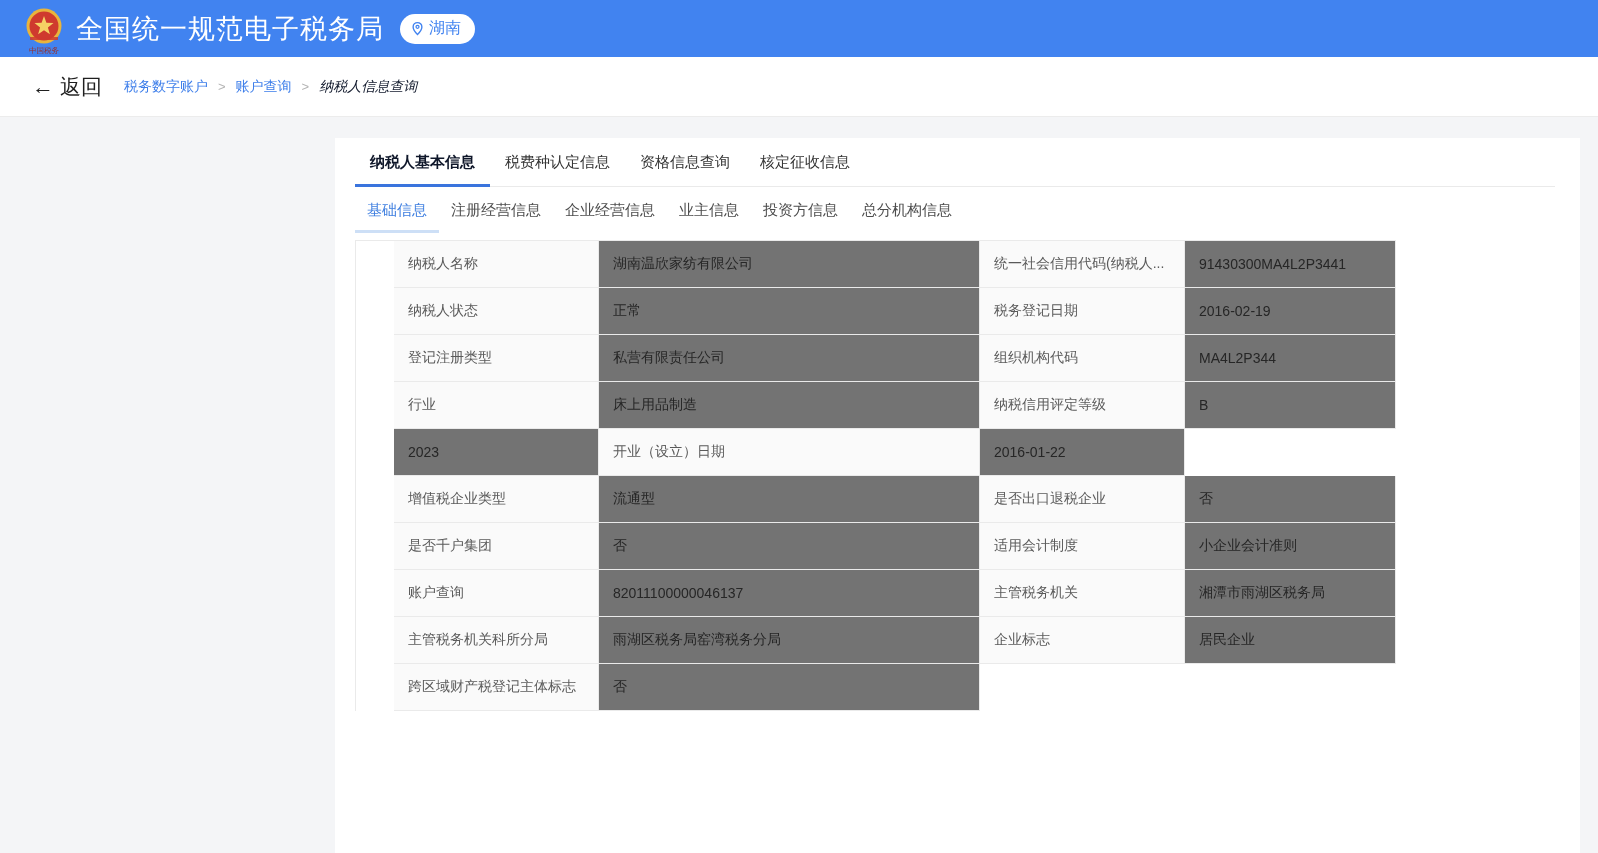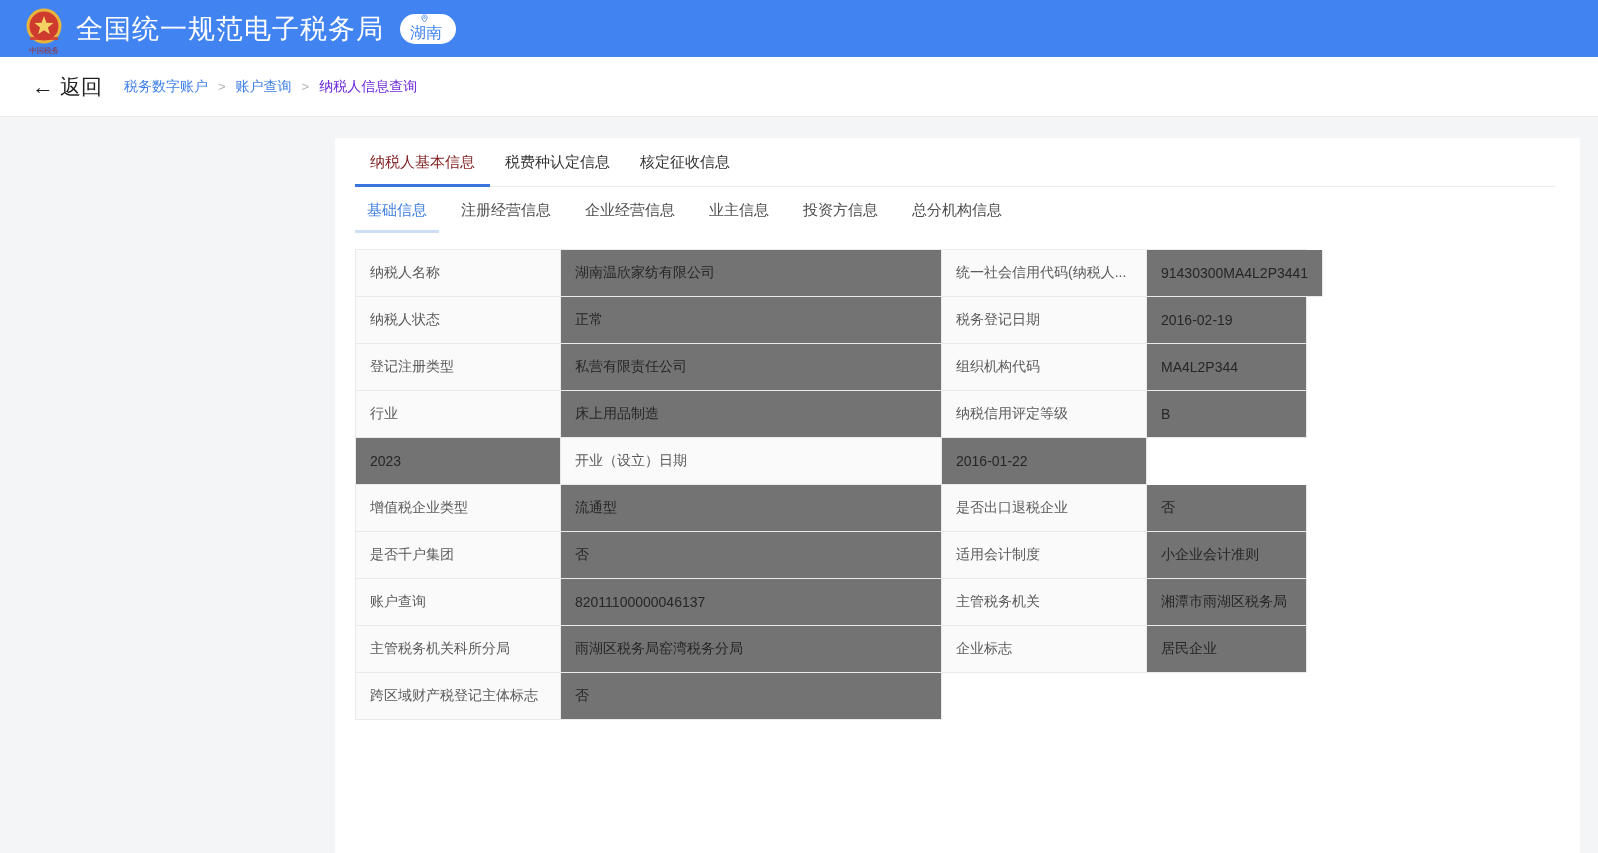--- a/index.html
+++ b/index.html
@@ -4,52 +4,52 @@
 <style>
   * { margin:0; padding:0; box-sizing:border-box; }
   html,body { width:1598px; height:853px; overflow:hidden; background:#f4f5f7;
               font-family:"Liberation Sans","DejaVu Sans",sans-serif; }
 
   
   .top-bar { height:57px; background:#4183f0; display:flex; align-items:center; padding-left:24px; }
   .logo { width:40px; height:48px; margin-top:4px; flex:0 0 auto; }
   .app-title { color:#ffffff; font-size:27px; font-weight:500; margin-left:12px; letter-spacing:1px; }
   .loc-pill { margin-left:16px; background:#ffffff; border-radius:16px; height:30px;
-              display:flex; align-items:center; padding:0 14px 0 10px; cursor:pointer;flex-direction:column; }
+              display:flex; align-items:center; padding:0 14px 0 10px; cursor:pointer; }
   .loc-pill svg { width:15px; height:15px; margin-right:4px; }
   .loc-text { color:#4183f0; font-size:16px; font-weight:500; }
 
   
   .crumb-bar { height:60px; background:#ffffff; border-bottom:1px solid #ececec;
                display:flex; align-items:center; padding-left:32px; }
   .back-btn { display:flex; align-items:center; color:#1f1f1f; font-size:21px; cursor:pointer; }
   .back-arrow { font-size:22px; margin-right:6px; line-height:1; }
   .crumbs { display:flex; align-items:center; margin-left:22px; font-size:14px;justify-content:flex-end; }
   .crumb-link { color:#3d7eea; cursor:pointer; }
   .crumb-sep { color:#b4b4b4; margin:0 10px; font-size:13px; }
-  .crumb-current { color:#6d28d9; }
+  .crumb-current { color:#0f172a;font-style:italic; }
 
   
   .content-card { margin:21px 18px 0 335px; height:715px; background:#ffffff; }
 
   
   .main-tabs { display:flex; margin-left:20px; margin-right:25px; border-bottom:1px solid #eaeaea; }
   .main-tab { padding:15px 15px 12px; font-size:15px; color:#333333; cursor:pointer;
               border-bottom:3px solid transparent; margin-bottom:-1px; }
-  .main-tab.active { color:#7f1d1d; border-bottom-color:#3a74dd; }
+  .main-tab.active { color:#0f172a; border-bottom-color:#3a74dd;font-weight:bold; }
 
   
-  .sub-tabs { display:flex; margin-left:20px; gap:10px; }
+  .sub-tabs { display:flex; margin-left:20px; }
   .sub-tab { padding:14px 12px 10px; font-size:15px; color:#4d4d4d; cursor:pointer;
              border-bottom:3px solid transparent; }
   .sub-tab.active { color:#3f7fe0; border-bottom-color:#cddff6; }
 
   
-  .info-table { margin:16px 25px 0 20px; width:952px;
-                border-top:1px solid #eaeaea; border-left:1px solid #eaeaea; }
+  .info-table { margin:7px 25px 0 20px; width:1041px;
+                border-top:1px solid #eaeaea; border-left:1px solid #eaeaea;padding-left:38px; }
   .trow { display:grid; grid-template-columns:205px 381px 205px 1fr; }
   .cell { min-height:47px; display:flex; align-items:center; padding:8px 14px;
           font-size:14px; border-right:1px solid #eaeaea; border-bottom:1px solid #eaeaea; }
   .cell.label { background:#fafafa; color:#5a5a5a; }
   .cell.value { background:#737373; color:#262626; }
   .cell.filler { background:#ffffff; border-right:none; border-bottom:none; }
 </style>
 </head>
 <body>
 
@@ -82,20 +82,21 @@
     <span class="crumb-link">账户查询</span>
     <span class="crumb-sep">&gt;</span>
     <span class="crumb-current">纳税人信息查询</span>
   </div>
 </nav>
 
 <main class="content-card">
   <div class="main-tabs">
       <div class="main-tab active">纳税人基本信息</div>
       <div class="main-tab">税费种认定信息</div>
+      <div class="main-tab">资格信息查询</div>
       <div class="main-tab">核定征收信息</div>
     </div>
   <div class="sub-tabs">
       <div class="sub-tab active">基础信息</div>
       <div class="sub-tab">注册经营信息</div>
       <div class="sub-tab">企业经营信息</div>
       <div class="sub-tab">业主信息</div>
       <div class="sub-tab">投资方信息</div>
       <div class="sub-tab">总分机构信息</div>
     </div>

